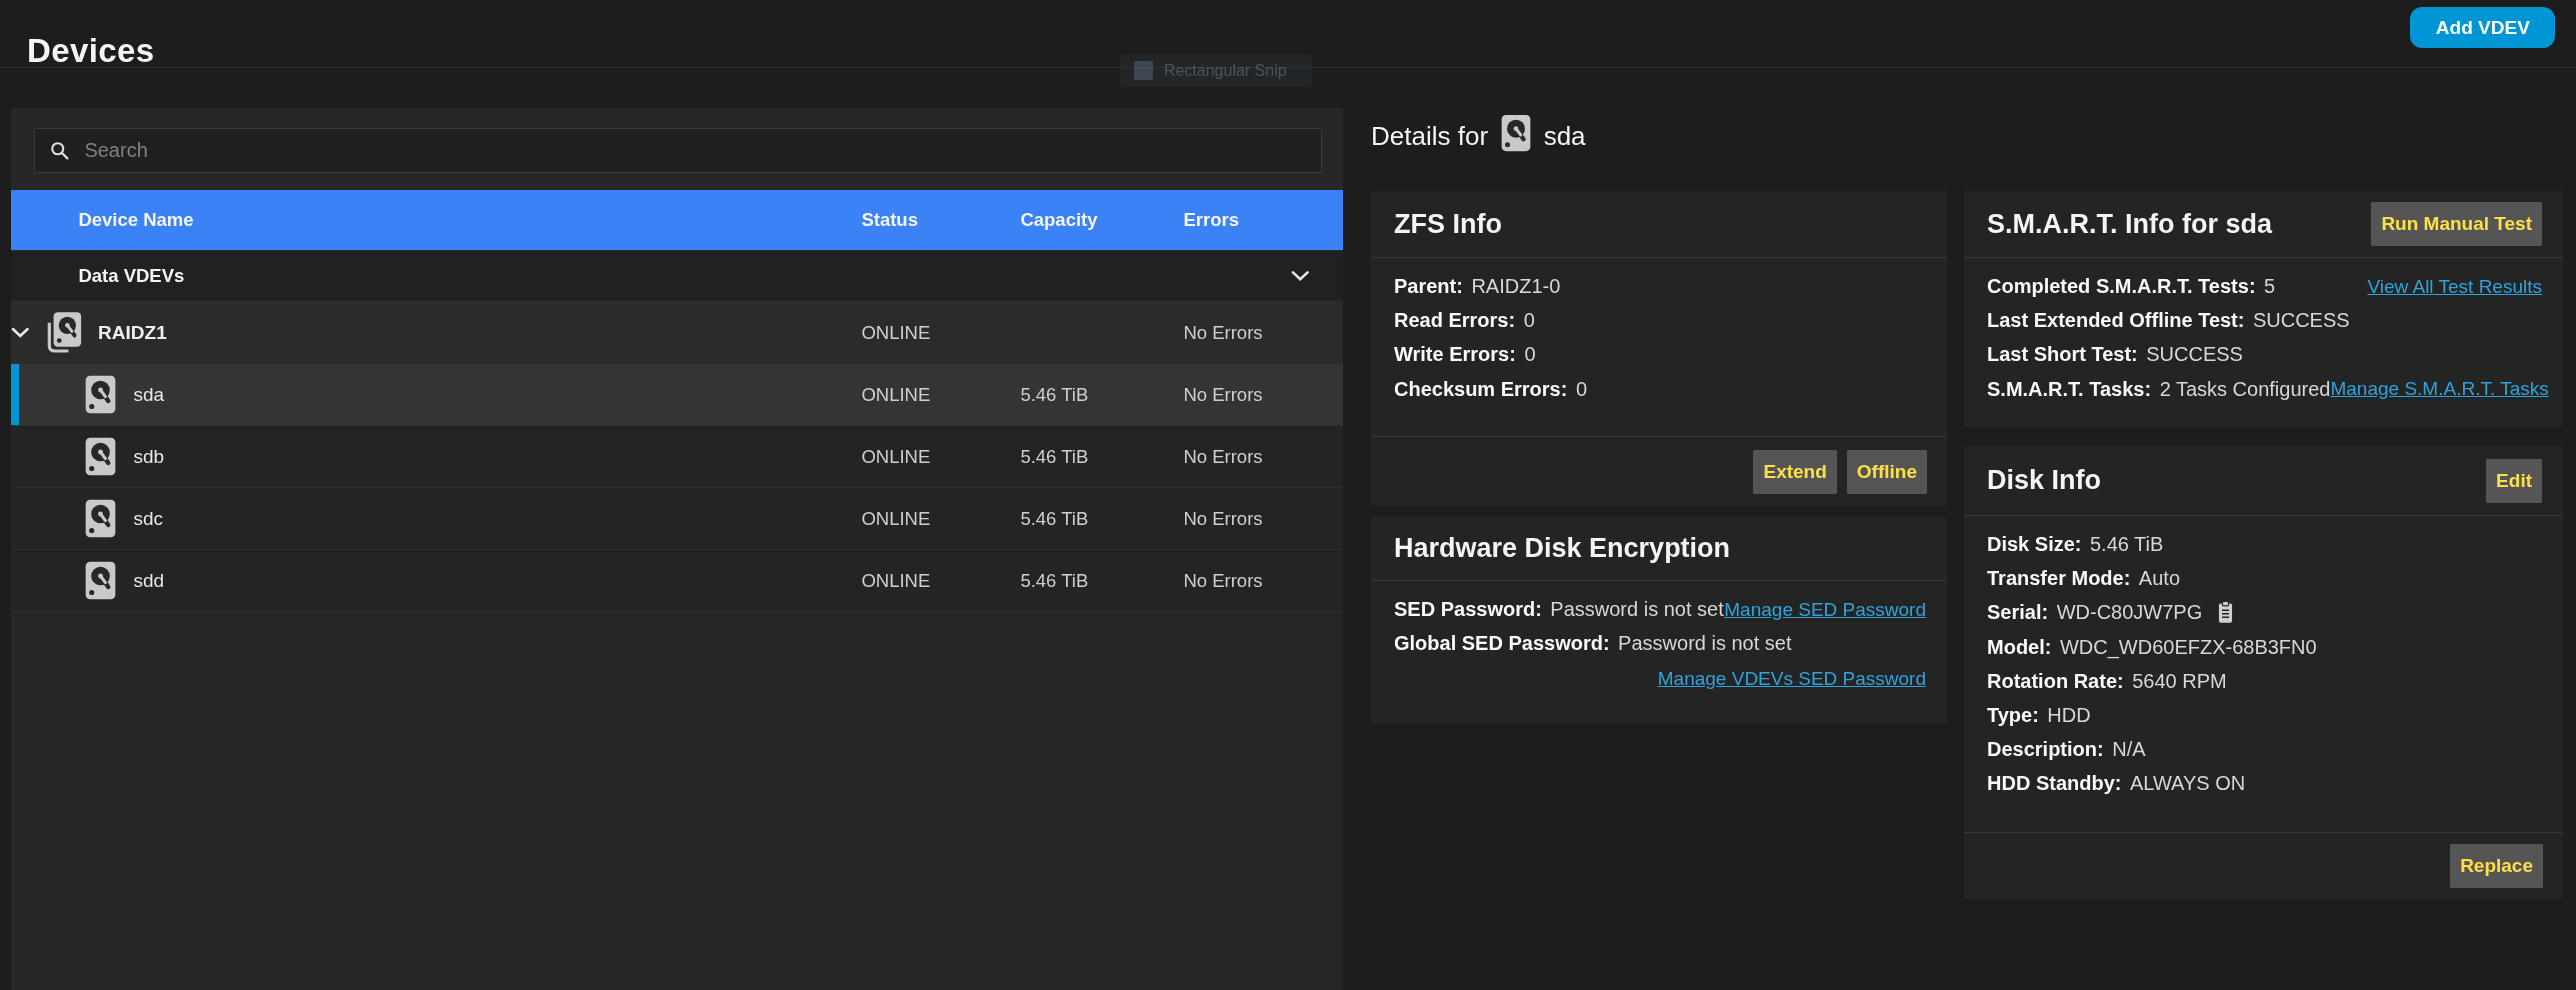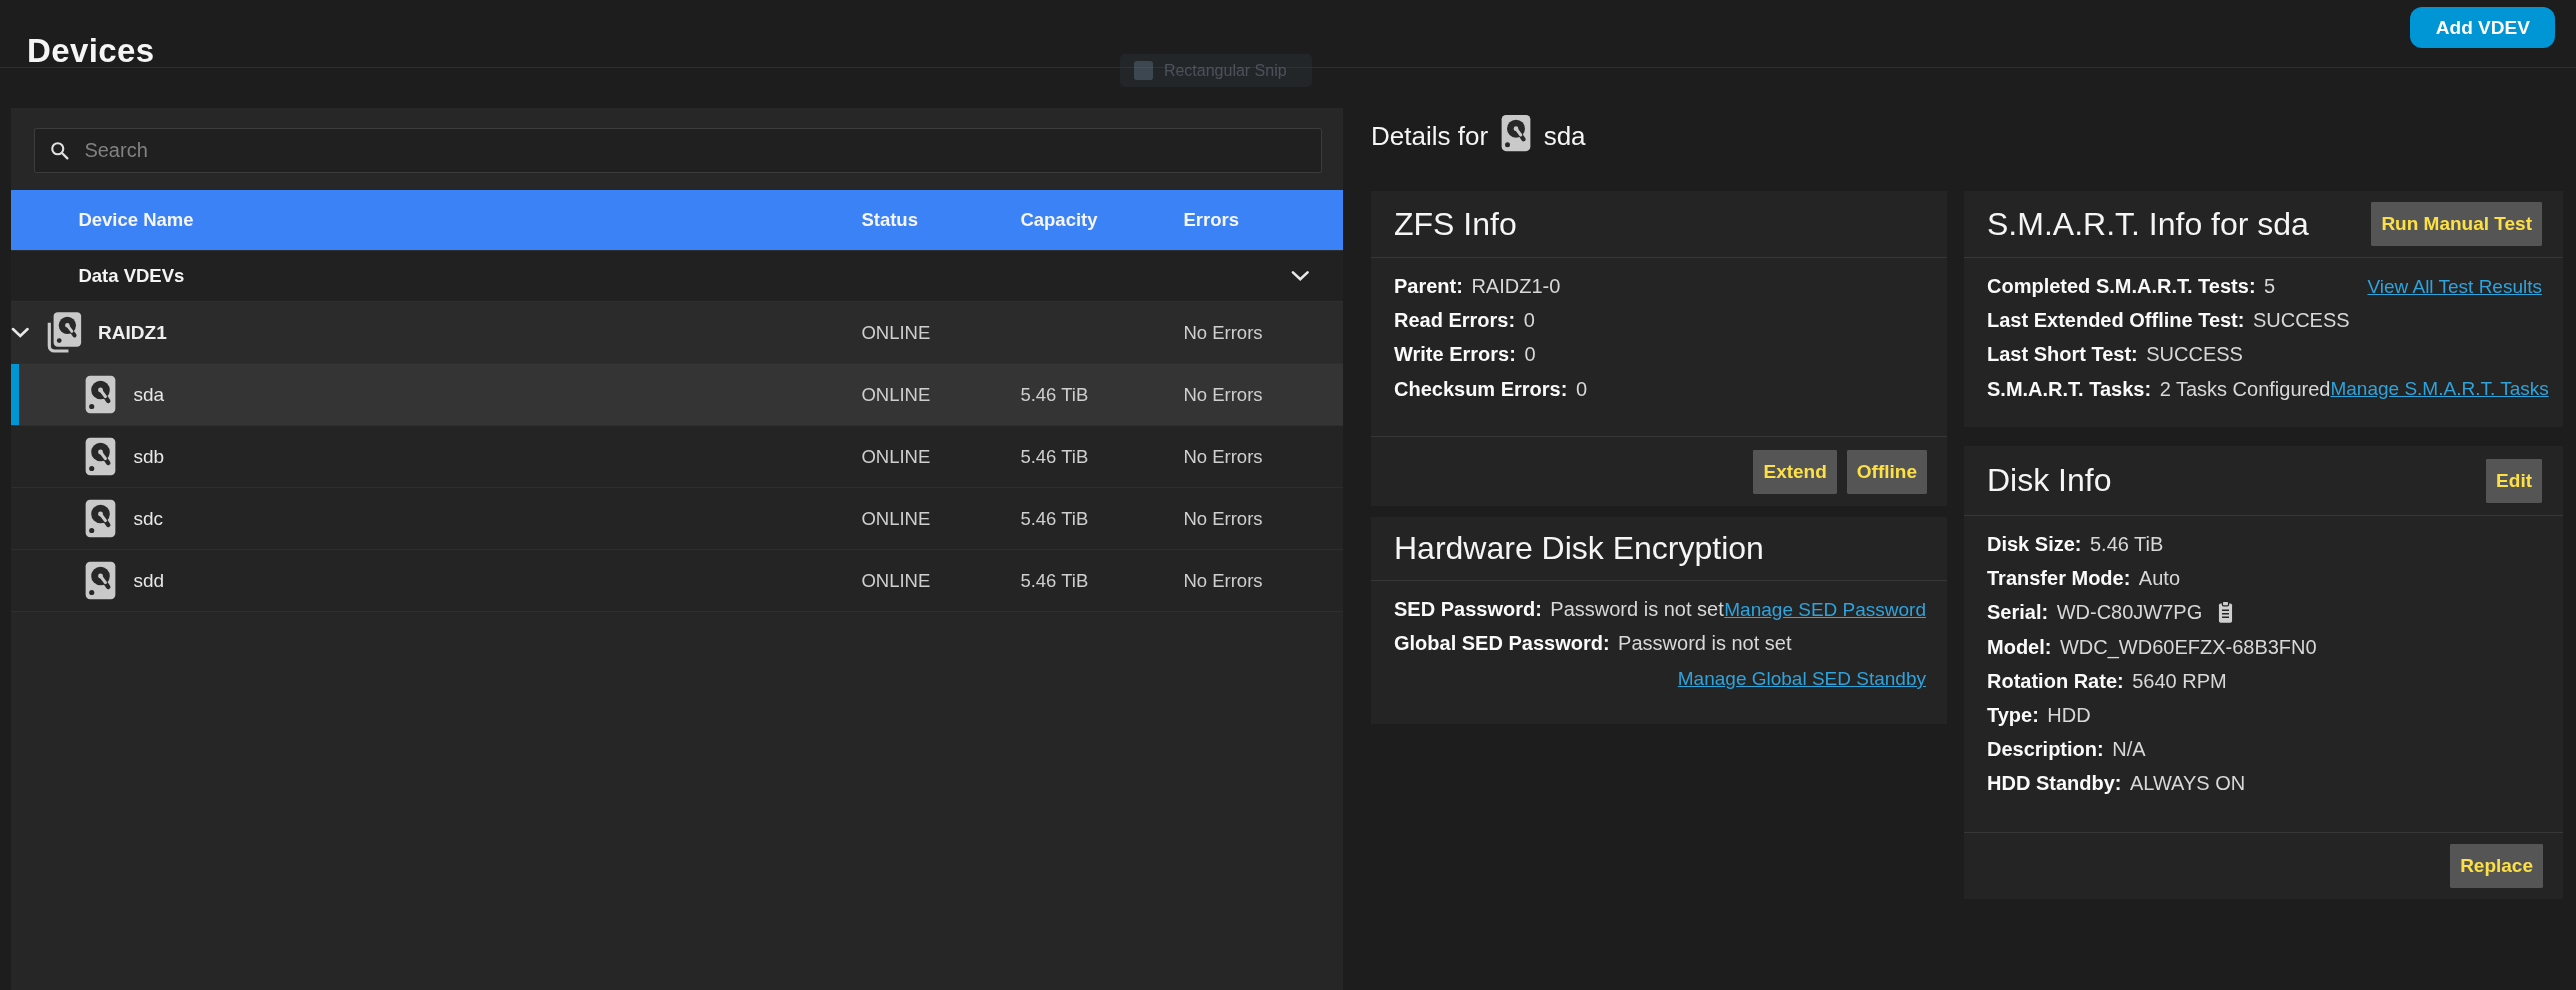--- a/index.html
+++ b/index.html
@@ -52,21 +52,21 @@
   .disk-row.selected { background:#343434; }
   .disk-row.selected::before { content:""; position:absolute; left:0; top:0; bottom:0; width:7.8px; background:#0095d5; }
 
   
   .details { position:absolute; left:1371px; top:114px; width:1193px; height:877px; }
   .details-title { display:flex; align-items:flex-end; gap:12.8px; font-size:26px; font-weight:normal; }
 
   .card { position:absolute; background:#242424; display:flex; flex-direction:column; }
   .card-head { display:flex; align-items:center; justify-content:space-between;
                padding:0 21px 0 23px; border-bottom:0.7px solid #373737; flex:none; }
-  .card-head h2 { font-size:32px; font-weight:normal; }
+  .card-head h2 { font-size:27px; font-weight:bold; }
   .card-body { flex:1; padding:18.5px 21px 0 23px; overflow:hidden; }
   .frow { display:flex; align-items:center; margin-bottom:13.5px; height:20.6px; font-size:20px; }
   .frow .lbl { font-weight:bold; color:#fafafa; margin-right:8.5px; white-space:nowrap; }
   .frow .val { color:#d8d8d8; white-space:nowrap; }
   .frow .link { margin-left:auto; }
   .card-foot { flex:none; border-top:0.7px solid #373737; display:flex; justify-content:flex-end;
                align-items:center; gap:10px; padding:0 20px; }
   .btn { background:#555555; color:#fde047; border:none; font-family:inherit; font-size:19px;
          font-weight:bold; height:44px; padding:0 10px; border-radius:1.4px; cursor:pointer; white-space:nowrap; }
   a.link { color:#2fa3dc; font-size:19px; text-decoration:underline; white-space:nowrap; cursor:pointer; }
@@ -275,21 +275,21 @@
         <div class="frow">
           <span class="lbl">SED Password:</span>
           <span class="val">Password is not set</span>
           <a class="link">Manage SED Password</a>
         </div>
         <div class="frow">
           <span class="lbl">Global SED Password:</span>
           <span class="val">Password is not set</span>
         </div>
         <div class="hw-global-link">
-          <a class="link">Manage Global SED Standby</a>
+          <a class="link">Manage VDEVs SED Password</a>
         </div>
       </div>
     </div>
 
     <div class="card card-smart">
       <div class="card-head">
         <h2>S.M.A.R.T. Info for sda</h2>
         <button class="btn">Run Manual Test</button>
       </div>
       <div class="card-body">

